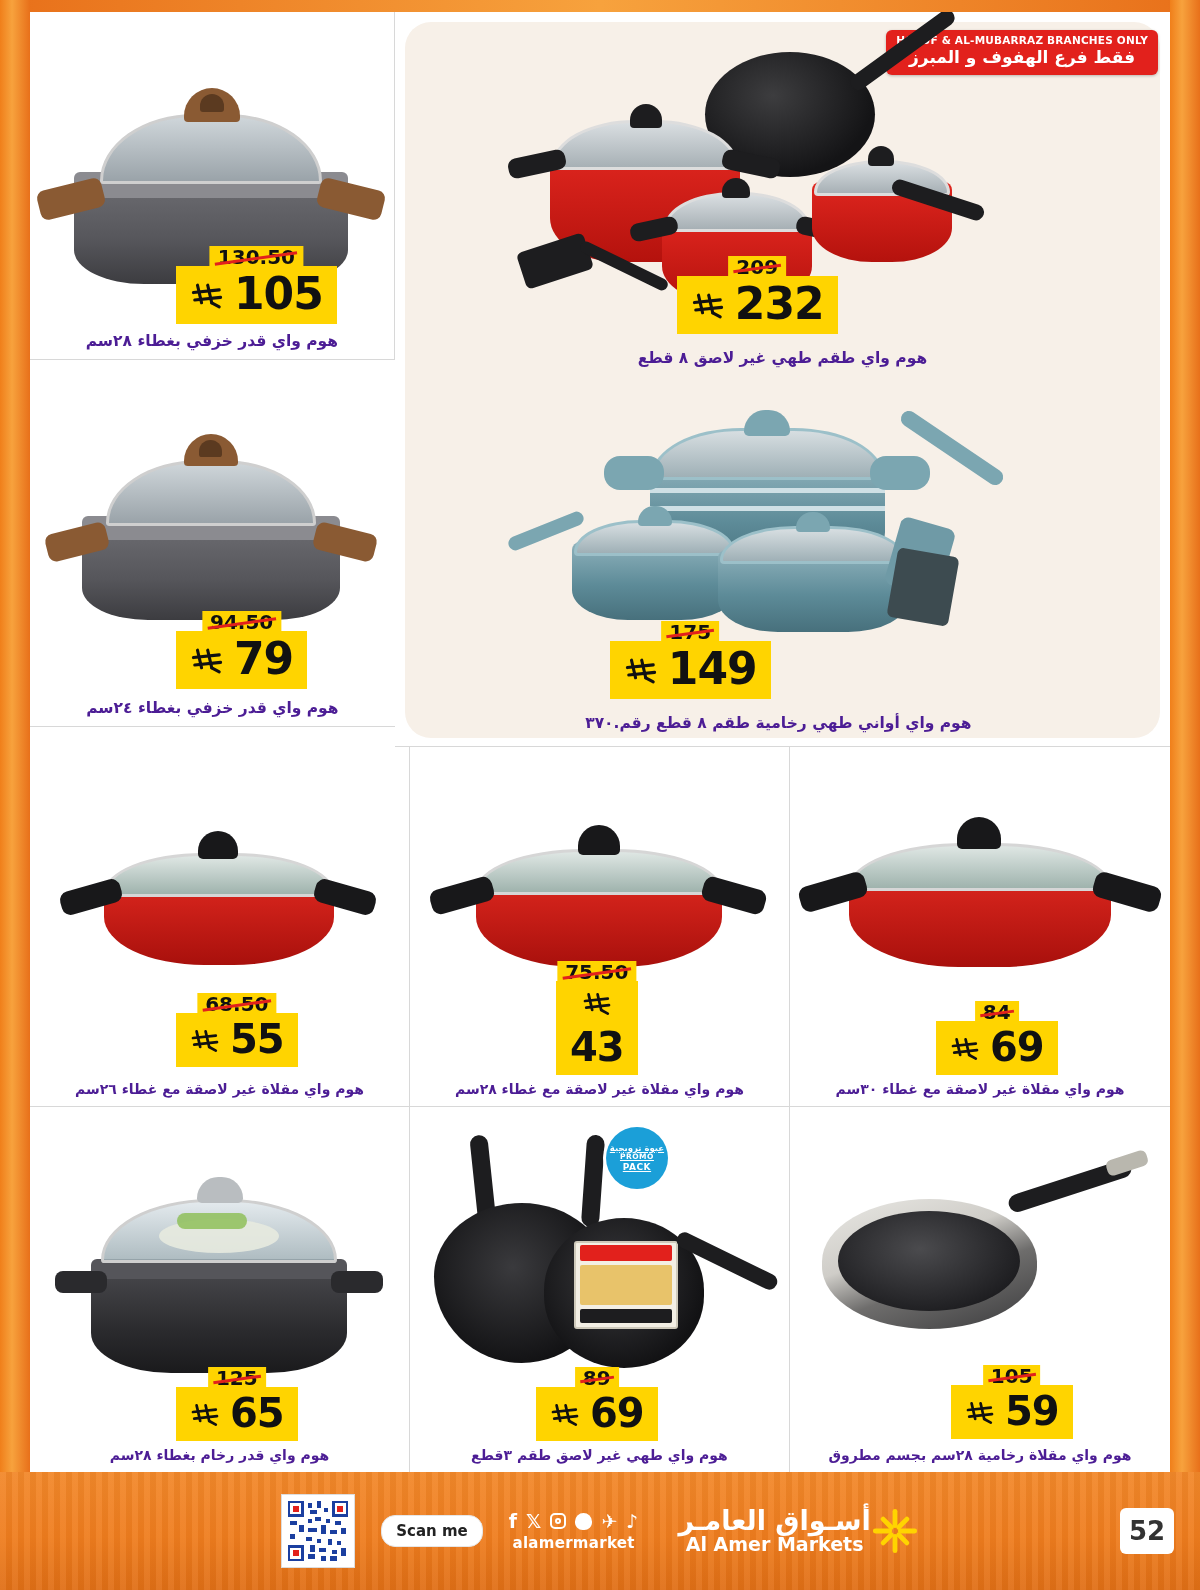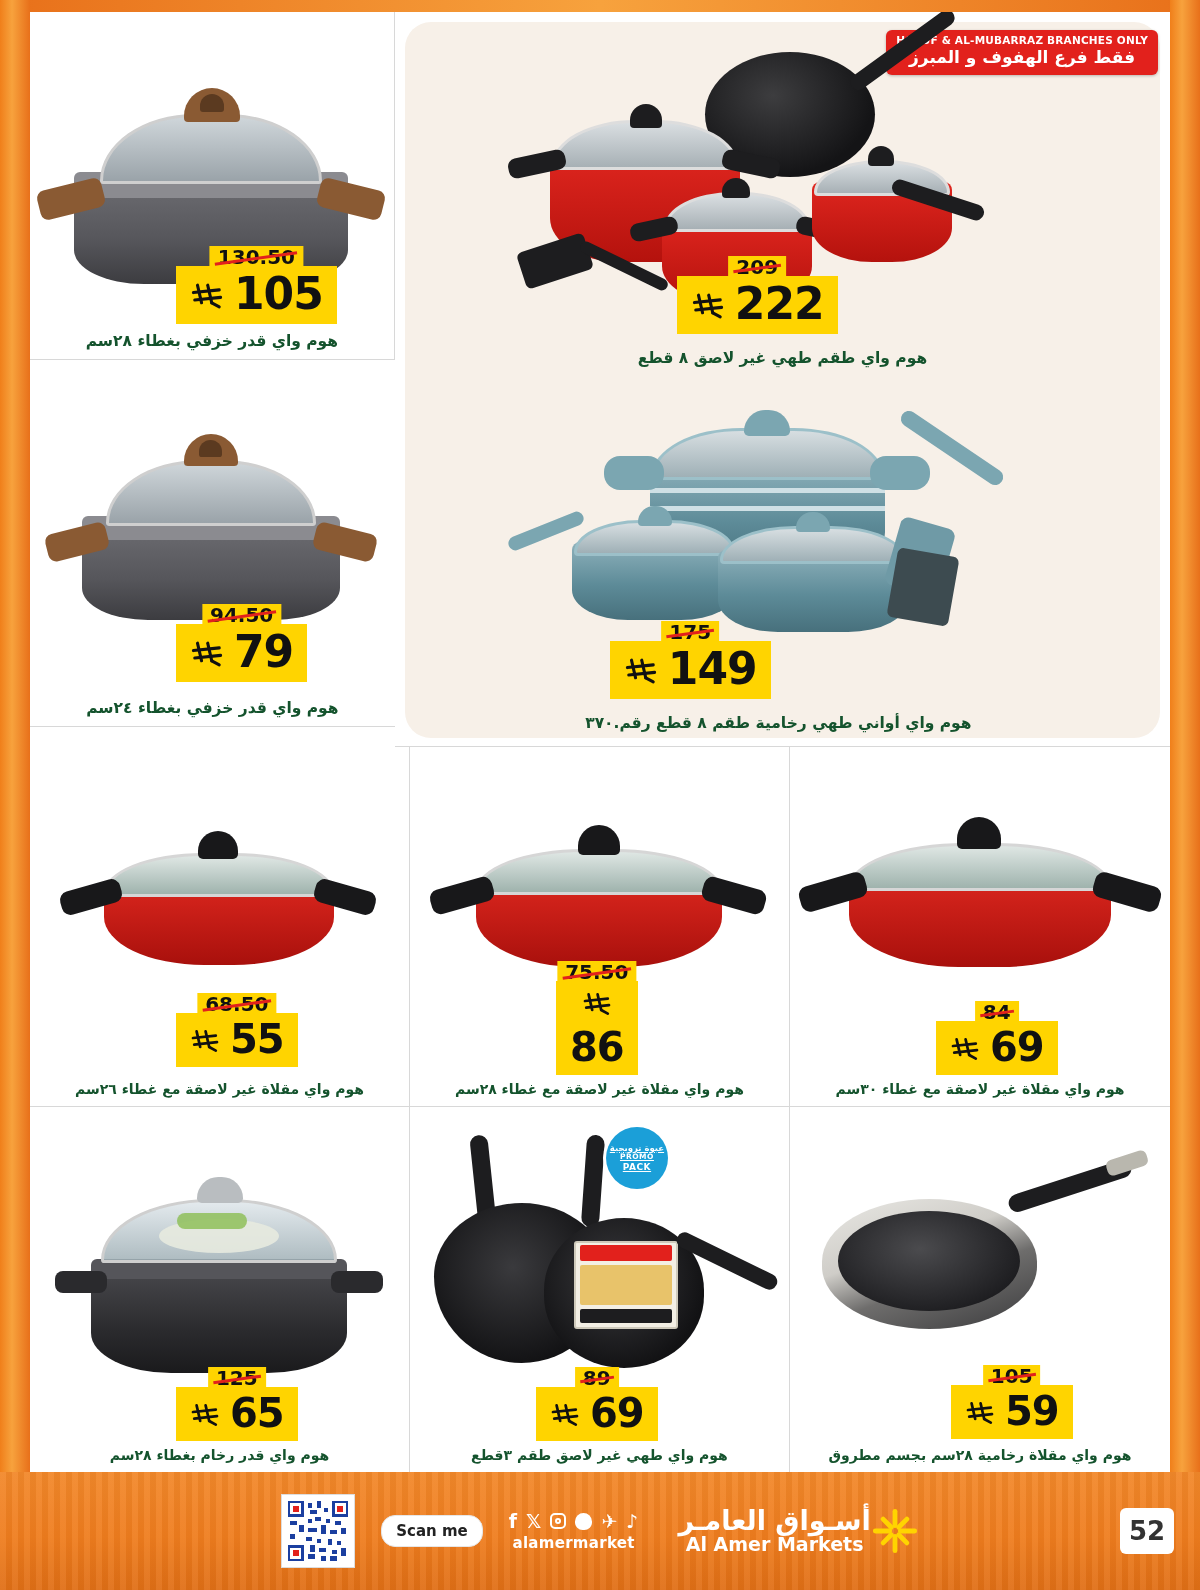--- a/index.html
+++ b/index.html
@@ -58,21 +58,21 @@
     position: relative;
     display: flex; flex-direction: column;
     align-items: center; justify-content: flex-end;
     padding: 6px 6px 4px;
   }
   .img-area { position: relative; flex: 1; width: 100%; }
 
   .caption {
     font-family: "DejaVu Sans", sans-serif;
     direction: rtl; text-align: center;
-    font-size: 15.5px; font-weight: 700; color: #14532d;
+    font-size: 15.5px; font-weight: 700; color: #4c1d95;
     line-height: 1.25; padding: 2px 4px 4px;
     white-space: nowrap;
   }
   .caption.small { font-size: 14px; }
 
   
   .pricetag {
     position: absolute;
     background: #ffd400;
     display: flex; align-items: center; justify-content: center;
@@ -235,21 +235,21 @@
           <div class="img-area">
             <div class="art center-art" style="top:30px;width:320px;height:230px;">
               <div style="position:absolute;left:30px;top:122px;width:258px;height:102px;background:linear-gradient(180deg,#6f6f74,#56565b 60%,#3c3c40);border-radius:10px 10px 66px 66px/10px 10px 32px 32px;"></div>
               <div style="position:absolute;left:30px;top:120px;width:258px;height:24px;background:#8b8b90;border-radius:6px;"></div>
               <div style="position:absolute;left:54px;top:64px;width:210px;height:66px;background:linear-gradient(180deg,#cfd6da,#9aa3a9);border-radius:120px 120px 4px 4px/80px 80px 4px 4px;border:3px solid #cfcfcf;"></div>
               <div style="position:absolute;left:132px;top:38px;width:54px;height:32px;background:#8a5a33;border-radius:28px 28px 4px 4px;"></div>
               <div style="position:absolute;left:147px;top:44px;width:23px;height:17px;background:#5b3a20;border-radius:12px 12px 3px 3px;"></div>
               <div style="position:absolute;left:-6px;top:132px;width:62px;height:28px;background:#8a5a33;border-radius:8px;transform:rotate(-14deg);"></div>
               <div style="position:absolute;left:262px;top:132px;width:62px;height:28px;background:#8a5a33;border-radius:8px;transform:rotate(14deg);"></div>
             </div>
-            <div class="pricetag" style="left:140px;bottom:15px;">
+            <div class="pricetag" style="left:140px;bottom:8px;">
               <div class="oldprice"><span class="strike">94.50</span></div>
               <span class="riyal">
                 <svg viewBox="0 0 100 100">
                     <g stroke="#111" stroke-width="9" fill="none" stroke-linecap="round">
                   <line x1="22" y1="18" x2="34" y2="70"></line>
                       <line x1="52" y1="18" x2="64" y2="70"></line>
                   <line x1="10" y1="40" x2="86" y2="32"></line>
                       <line x1="14" y1="62" x2="90" y2="54"></line>
                   <line x1="64" y1="70" x2="86" y2="82"></line>
                 </g>
@@ -302,21 +302,21 @@
               <svg viewBox="0 0 100 100">
                   <g stroke="#111" stroke-width="9" fill="none" stroke-linecap="round">
                 <line x1="22" y1="18" x2="34" y2="70"></line>
                     <line x1="52" y1="18" x2="64" y2="70"></line>
                 <line x1="10" y1="40" x2="86" y2="32"></line>
                     <line x1="14" y1="62" x2="90" y2="54"></line>
                 <line x1="64" y1="70" x2="86" y2="82"></line>
               </g>
                 </svg>
             </span>
-            <span class="newprice">222</span>
+            <span class="newprice">232</span>
           </div>
           <div class="caption" style="position:absolute;left:0;right:0;bottom:12px;">هوم واي طقم طهي غير لاصق ٨ قطع</div>
         </div>
 
         <div style="position:absolute;left:0;top:372px;width:100%;height:363px;">
           <div style="position:absolute;left:105px;top:18px;width:540px;height:240px;">
 
             <div style="position:absolute;left:150px;top:60px;width:235px;height:110px;background:linear-gradient(180deg,#8fb2bc,#5d8b98 55%,#47707c);border-radius:8px 8px 70px 70px/8px 8px 40px 40px;"></div>
             <div style="position:absolute;left:150px;top:86px;width:235px;height:5px;background:#cfe0e5;"></div>
             <div style="position:absolute;left:150px;top:104px;width:235px;height:5px;background:#cfe0e5;"></div>
@@ -404,21 +404,21 @@
               <svg viewBox="0 0 100 100">
                   <g stroke="#111" stroke-width="9" fill="none" stroke-linecap="round">
                 <line x1="22" y1="18" x2="34" y2="70"></line>
                     <line x1="52" y1="18" x2="64" y2="70"></line>
                 <line x1="10" y1="40" x2="86" y2="32"></line>
                     <line x1="14" y1="62" x2="90" y2="54"></line>
                 <line x1="64" y1="70" x2="86" y2="82"></line>
               </g>
                 </svg>
             </span>
-            <span class="newprice">86</span>
+            <span class="newprice">43</span>
           </div>
         </div>
         <div class="caption small">هوم واي مقلاة غير لاصقة مع غطاء ٢٨سم</div>
       </div>
 
       <div class="cell prod" style="width:33.34%;border-right:none;">
         <div class="img-area">
           <div class="art center-art" style="top:62px;width:350px;height:150px;">
             <div style="position:absolute;left:44px;top:66px;width:262px;height:86px;background:linear-gradient(180deg,#d8251d,#a8100c);border-radius:6px 6px 110px 110px/6px 6px 52px 52px;"></div>
             <div style="position:absolute;left:44px;top:28px;width:262px;height:48px;background:linear-gradient(180deg,#dfe7e4,#9fb3ad);border-radius:160px 160px 6px 6px/60px 60px 6px 6px;border:3px solid #d6d6d6;"></div>

